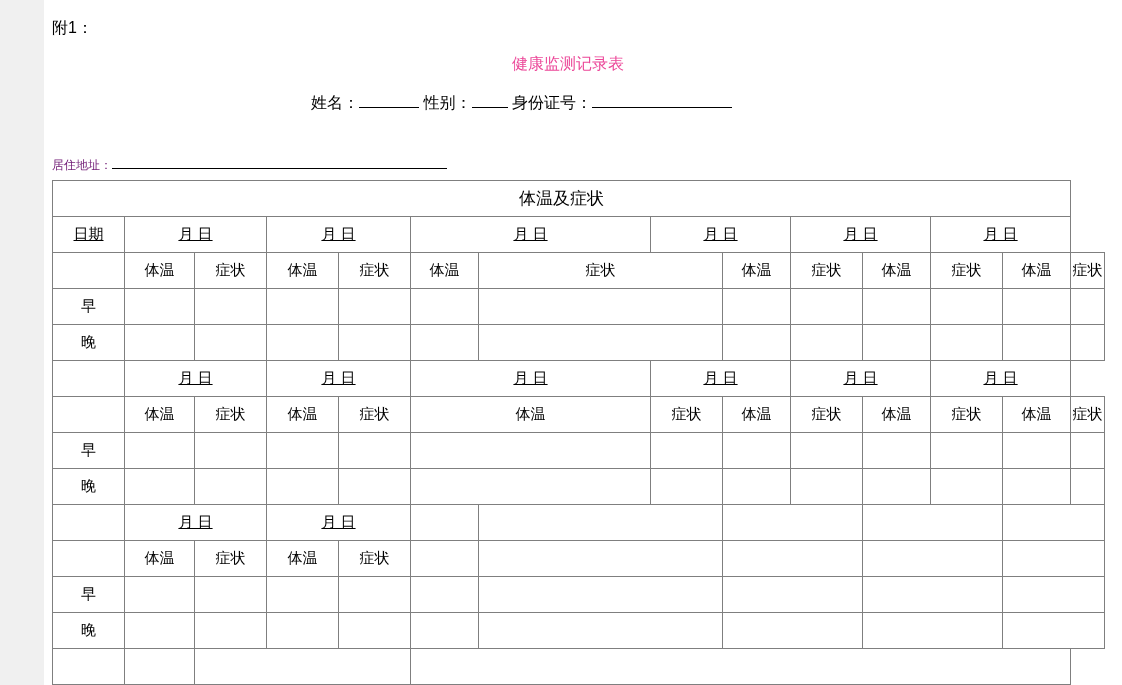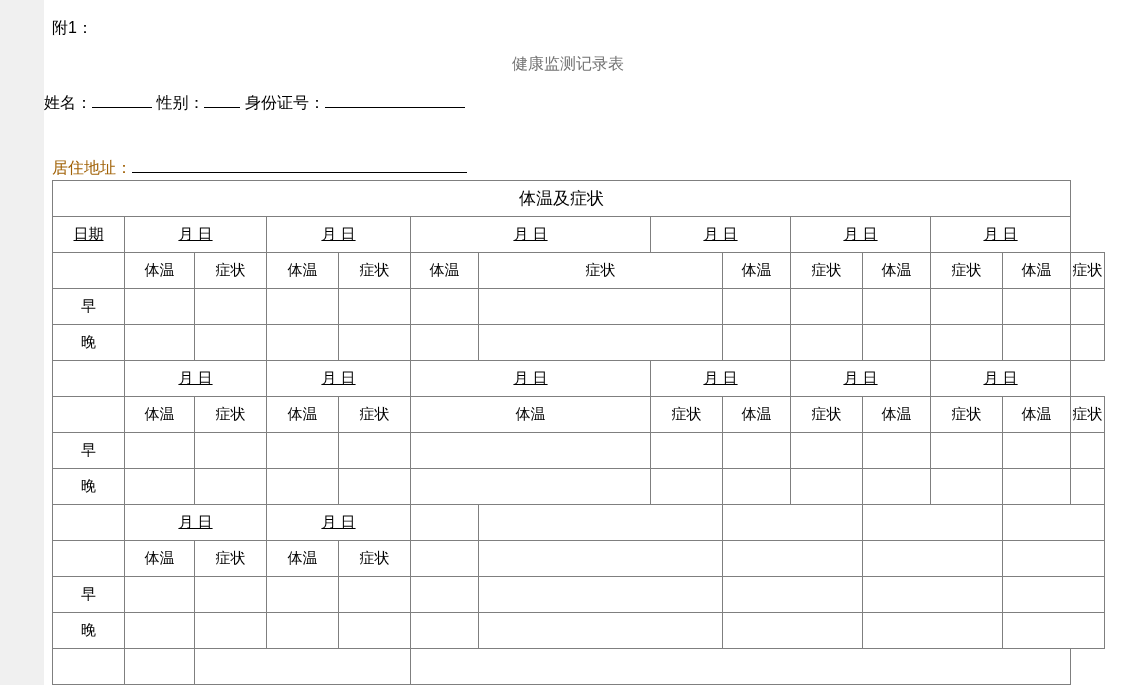--- a/index.html
+++ b/index.html
@@ -28,46 +28,46 @@
     font-size: 16px;
     color: #000;
   }
   .doc-title {
     position: absolute;
     left: 0;
     top: 54px;
     width: 1048px;
     text-align: center;
     font-size: 16px;
-    color: #737373;
+    color: #ec4899;
   }
   .id-line {
     position: absolute;
     left: 0;
     top: 90px;
     width: 955px;
-    text-align: left;
+    text-align: center;
     font-size: 16px;
     color: #000;
     white-space: nowrap;
   }
   .contact-line {
     position: absolute;
     left: 8px;
     top: 123px;
     font-size: 16px;
     color: #000;
     white-space: nowrap;
   }
   .address-line {
     position: absolute;
     left: 8px;
     top: 155px;
-    font-size: 16px;
-    color: #a16207;
+    font-size: 12px;
+    color: #701a75;
     white-space: nowrap;
     font-family: Liberation Mono, monospace;
   }
   .blank {
     display: inline-block;
     border-bottom: 1px solid #000;
     height: 1.05em;
     vertical-align: baseline;
   }
   .b-name   { width: 60px; }

